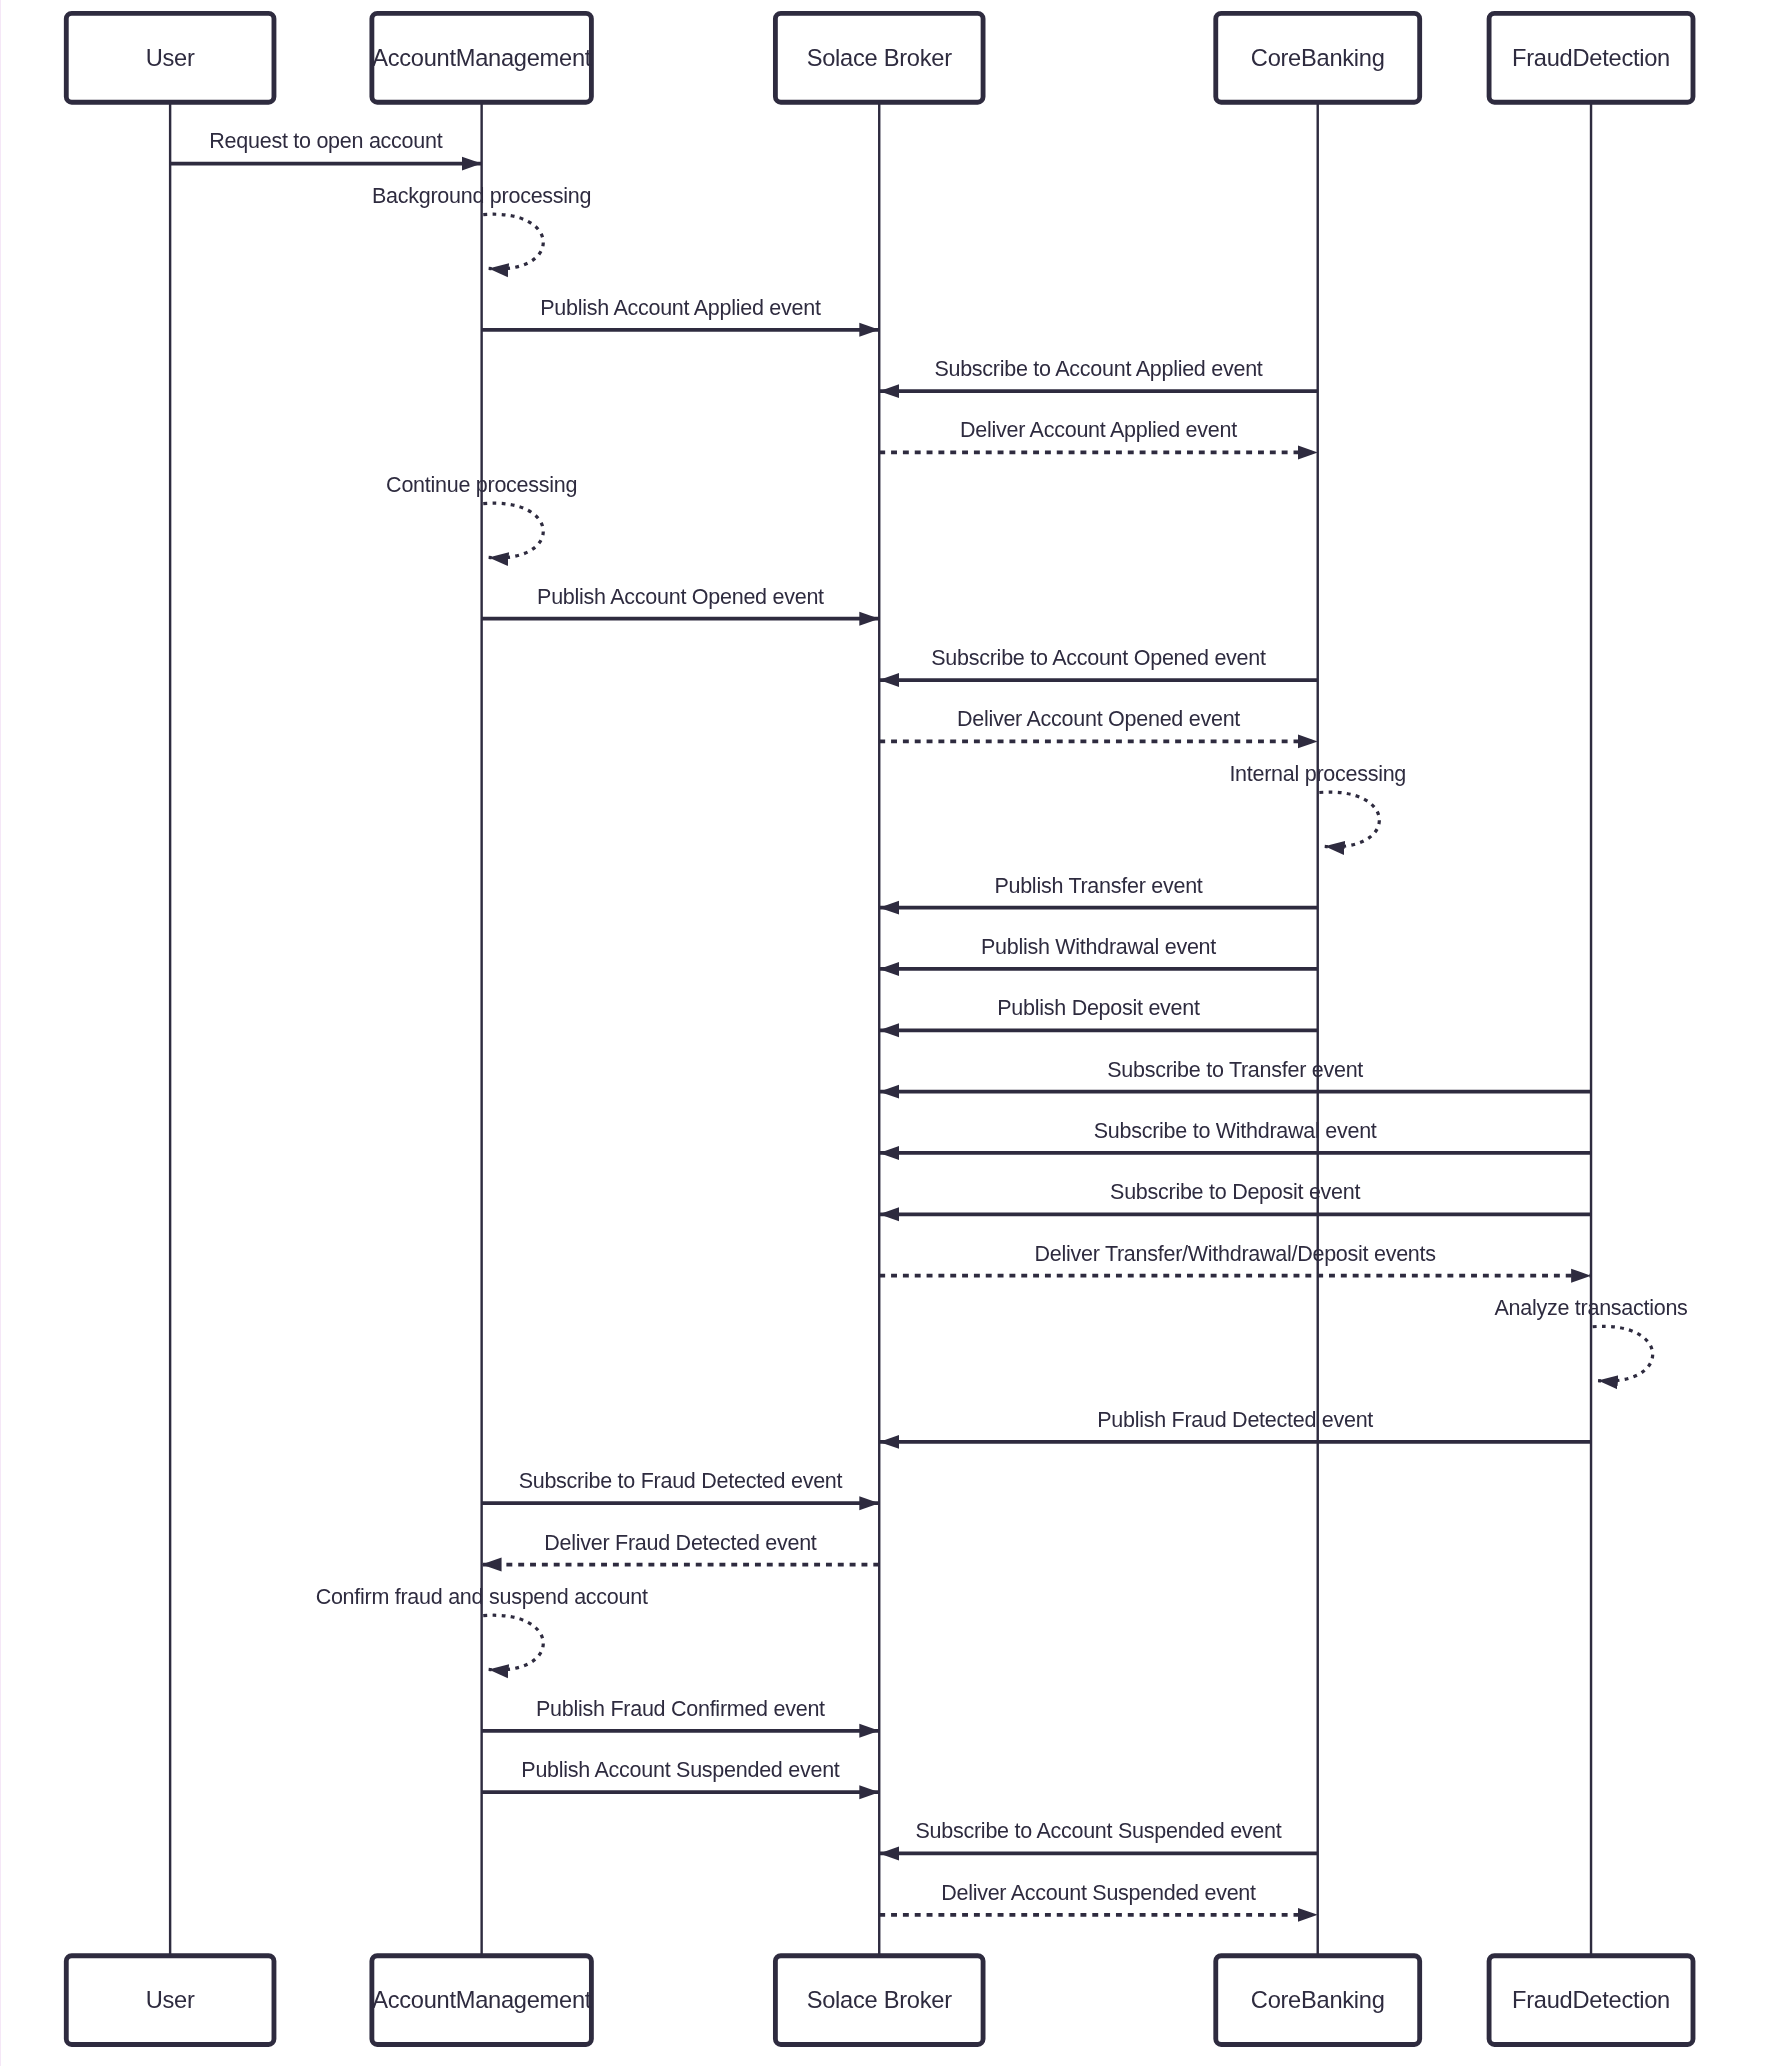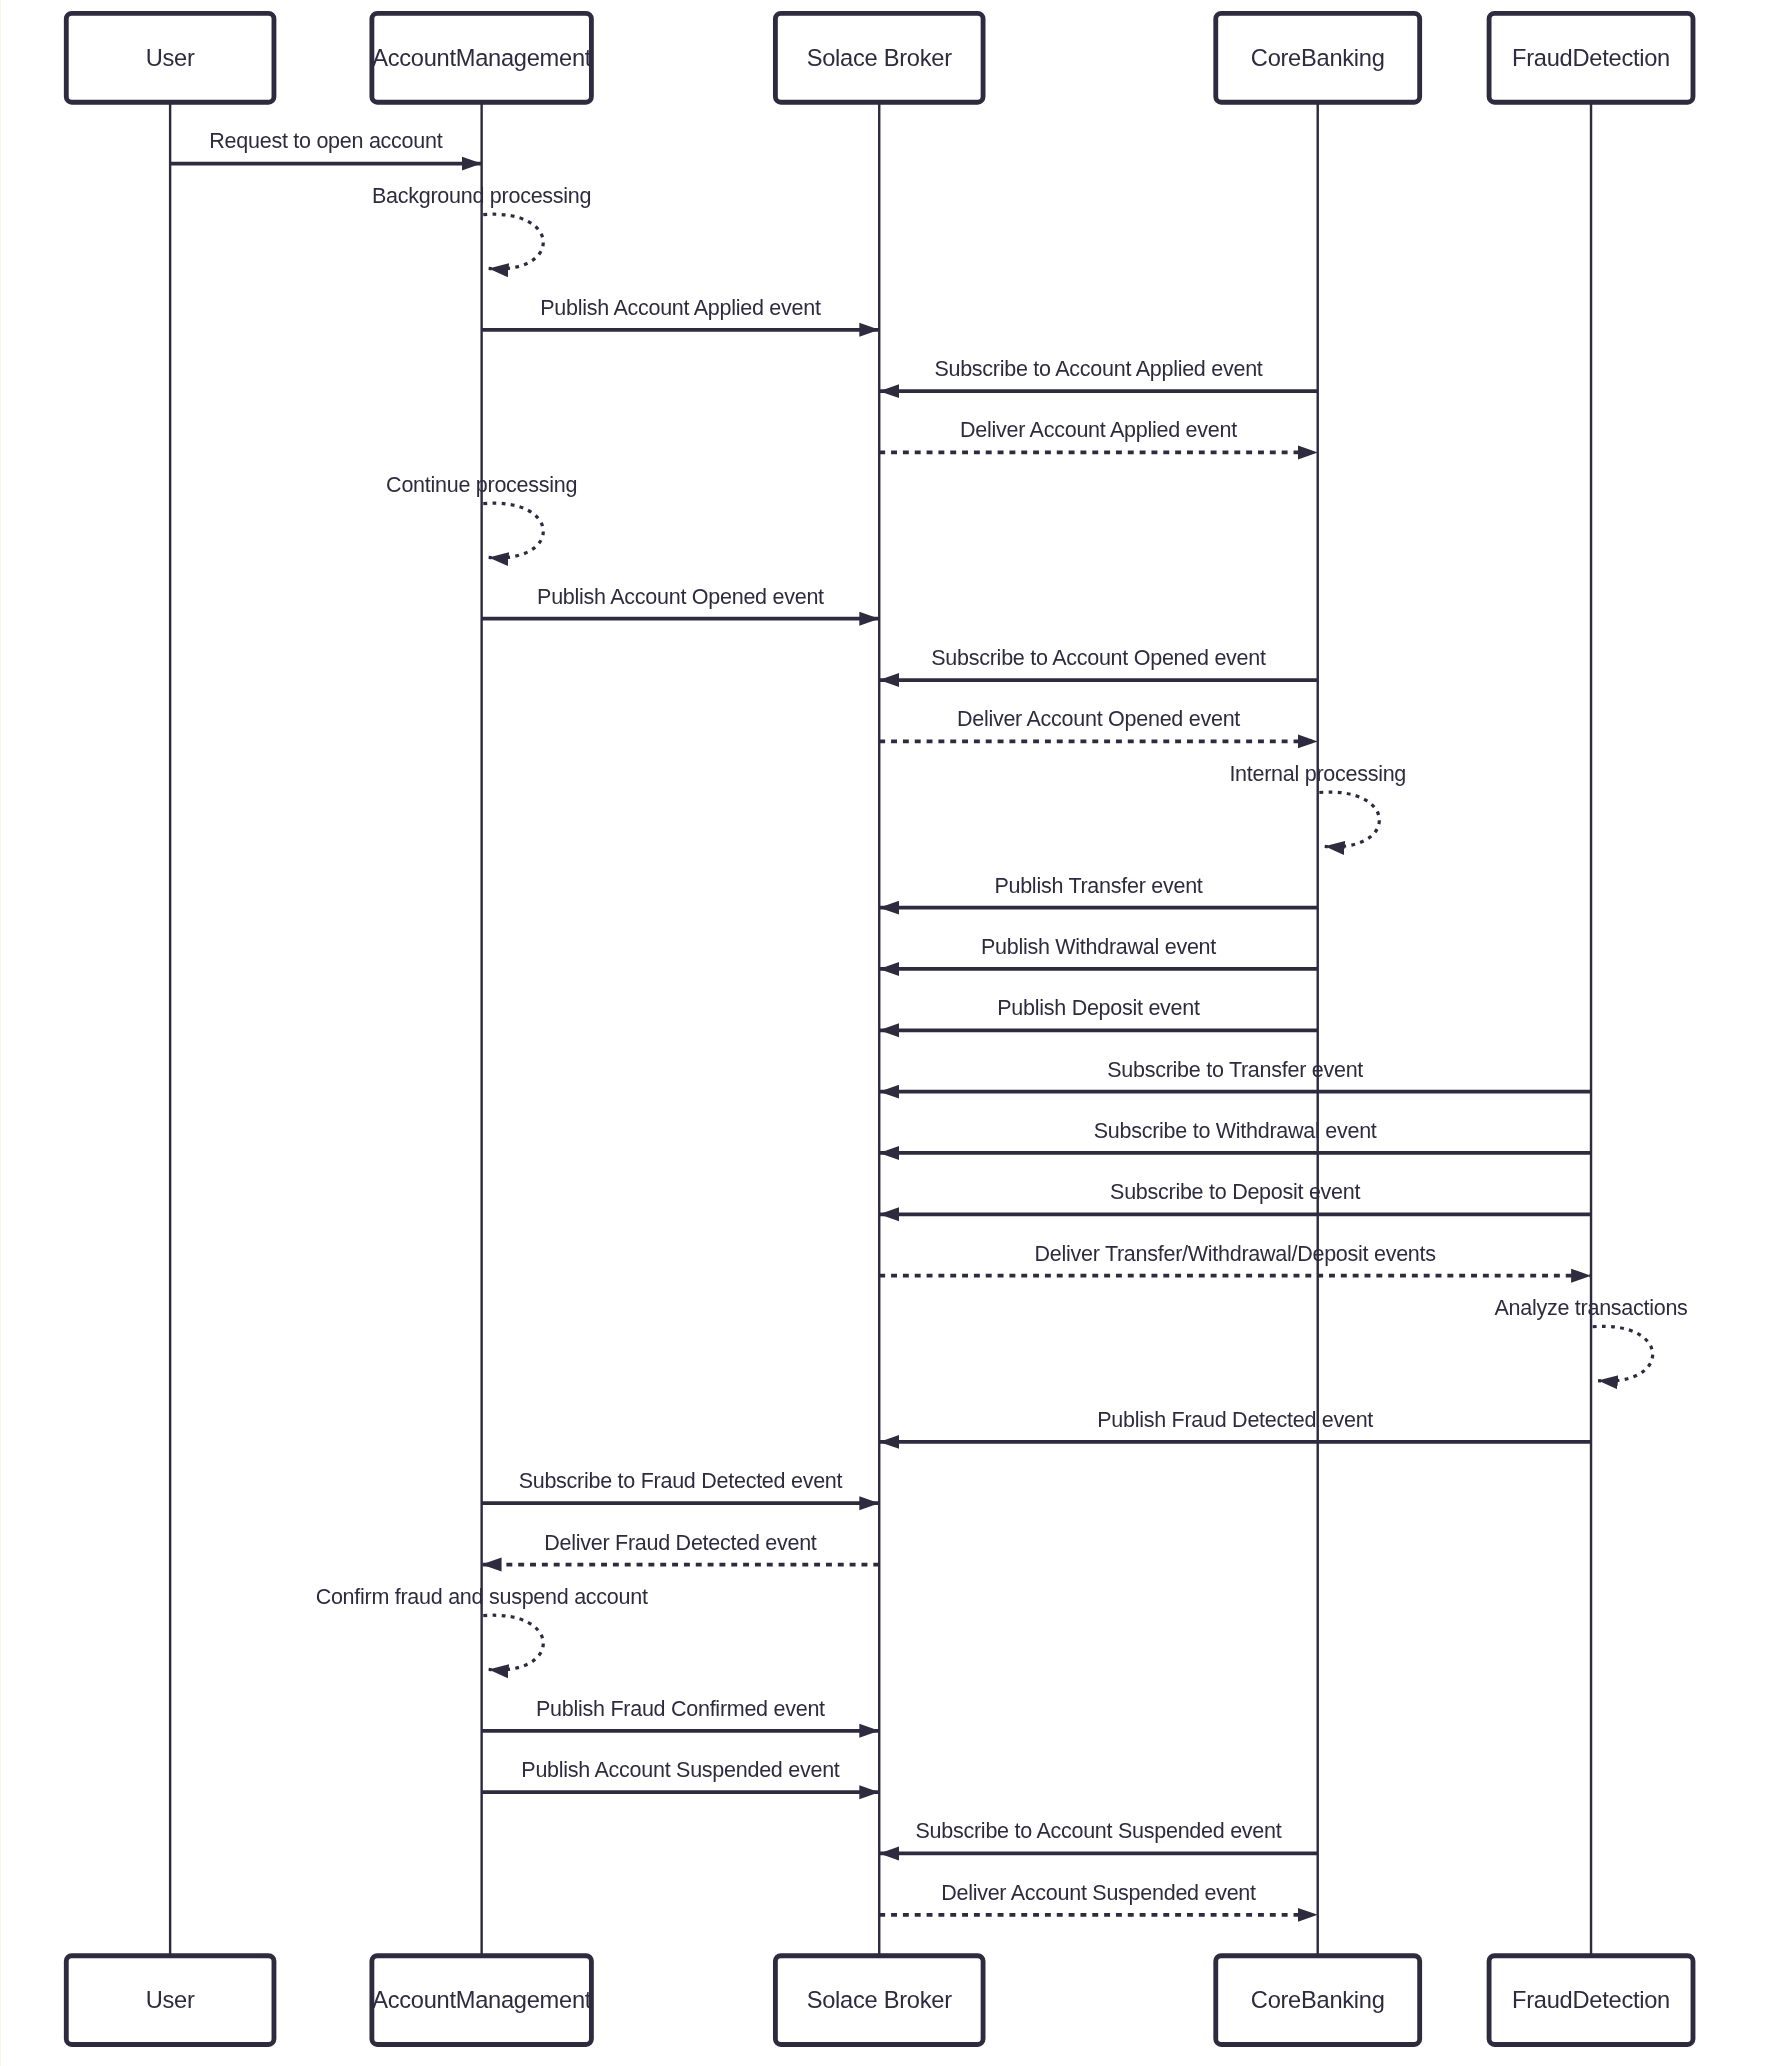--- a/index.html
+++ b/index.html
@@ -5,21 +5,21 @@
   html, body {
     margin: 0;
     padding: 0;
     background: #ffffff;
     font-family: "Liberation Sans", sans-serif;
   }
   #canvas {
     position: relative;
     width: 1773px;
     height: 2066px;
-    background: #84cc16;
+    background: #a21caf;
     overflow: hidden;
   }
   svg text {
     font-family: "Liberation Sans", "DejaVu Sans", sans-serif;
     letter-spacing: -0.5px;
   }
 </style>
 </head>
 <body>
 

